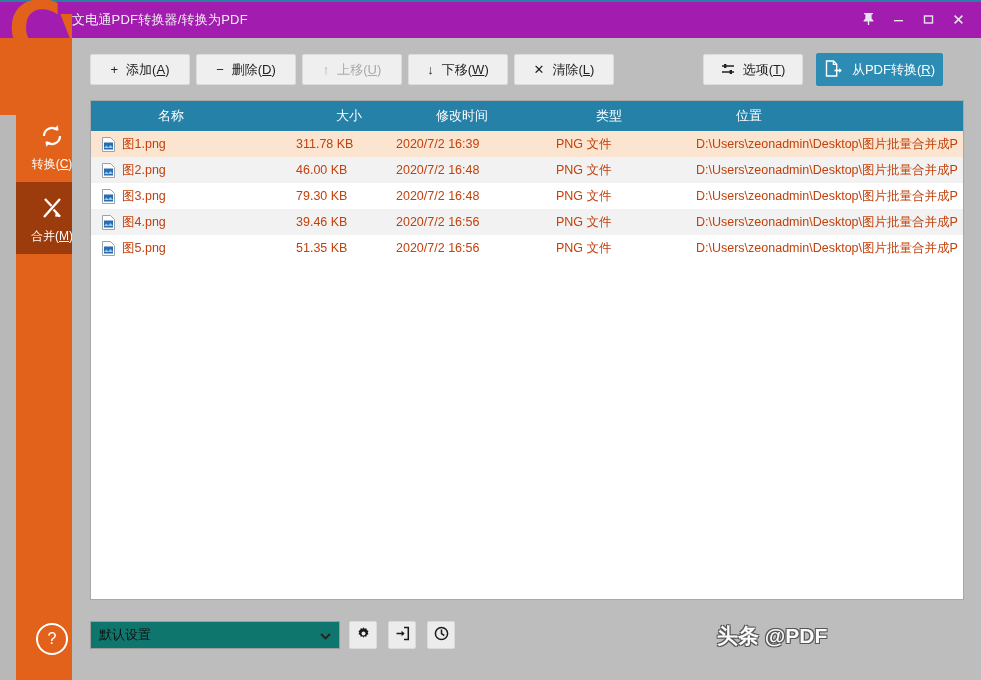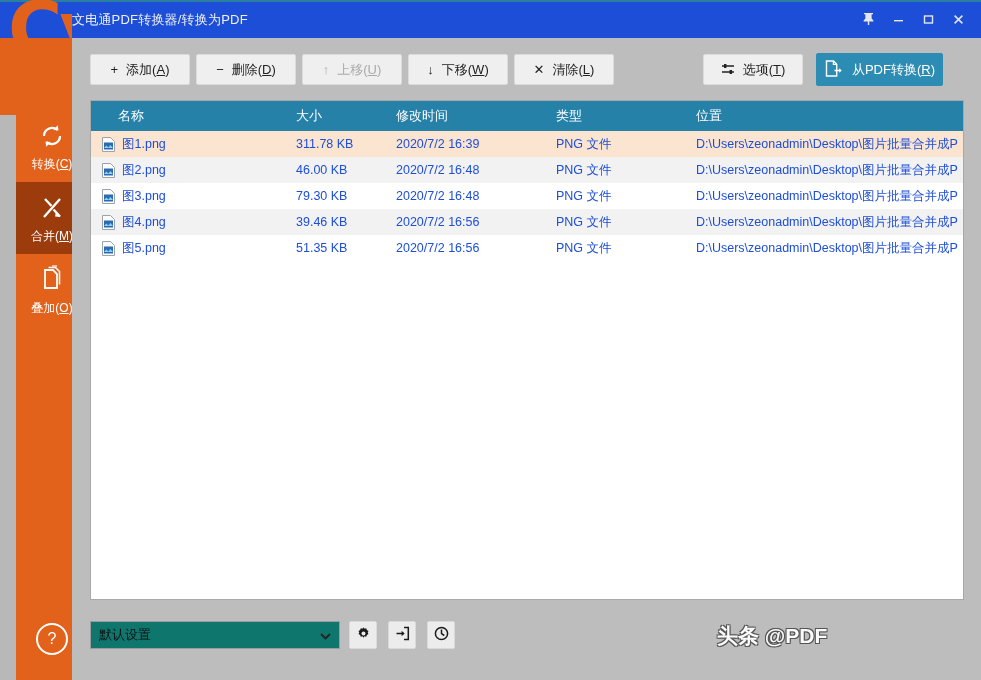--- a/index.html
+++ b/index.html
@@ -9,21 +9,21 @@
     background: #ffffff; overflow: hidden;
   }
   #app {
     position: relative; width: 981px; height: 680px;
     background: #b8b8b8;
   }
 
   
   .titlebar {
     position: absolute; left: 0; top: 0; width: 981px; height: 38px;
-    background: #1d4ed8; display: flex; align-items: center;
+    background: #a21caf; display: flex; align-items: center;
   }
   .titlebar-accent {
     position: absolute; left: 0; top: 0; width: 981px; height: 2px;
     background: #2a7fa0;
   }
   .title-text {
     position: absolute; left: 72px; top: 11px;
     font-size: 13px; color: #f0f0f0; letter-spacing: 0.2px;
     white-space: nowrap;
   }
@@ -111,30 +111,30 @@
     position: absolute; left: 18px; top: 62px;
     width: 874px; height: 500px;
     background: #ffffff; border: 1px solid #a8a8a8;
   }
   .thead {
     display: flex; height: 30px; background: #2681a9; color: #ffffff;
     font-size: 13px; align-items: center;
   }
   .trow {
     display: flex; height: 26px; align-items: center;
-    font-size: 12.5px; color: #1d4ed8; cursor: pointer;
+    font-size: 12.5px; color: #c2410c; cursor: pointer;
   }
   .trow.selected { background: #fbe5d0; }
   .trow.alt { background: #f2f2f2; }
   .c-name  { width: 205px; padding-left: 11px; display: flex; align-items: center; gap: 7px; }
   .c-size  { width: 100px; }
   .c-date  { width: 160px; }
   .c-type  { width: 140px; }
   .c-loc   { flex: 1; overflow: hidden; white-space: nowrap; padding-right: 4px; }
-  .thead .c-name { padding-left: 27px; }
+  .thead .c-name { padding-left: 27px; margin-left: 40px; }
   .fileicon { width: 13px; height: 15px; flex: 0 0 13px; position: relative; }
 
   
   .bottombar {
     position: absolute; left: 0; bottom: 0; width: 909px; height: 80px;
   }
   .preset-select {
     position: absolute; left: 18px; top: 21px; width: 250px; height: 28px;
     background: #0f766e; border: 1px solid #9c9c9c;
     font-size: 13px; color: #111; padding: 0 24px 0 8px;
@@ -230,30 +230,20 @@
         <svg width="30" height="30" viewBox="0 0 30 30">
           <path d="M23 6L7 24" stroke="#fff" stroke-width="2.3"></path>
           <path d="M8 6l6.5 7" stroke="#fff" stroke-width="2.3"></path>
           <path d="M16.5 16.5L23 23.5" stroke="#fff" stroke-width="2.3"></path>
           <path d="M23.5 24l-5.4-0.6 0.9-5.2z" fill="#fff"></path>
         </svg>
       </span>
       <span class="side-label"><span>合并(</span><u>M</u><span>)</span></span>
     </div>
 
-    <div class="side-item" style="top:216px">
-      <span class="side-ico">
-        <svg width="30" height="30" viewBox="0 0 30 30">
-          <path d="M8 5h8l4 4v14H8z" fill="none" stroke="#fff" stroke-width="1.8"></path>
-          <path d="M11.5 2.5h7l4 4v13" fill="none" stroke="#fff" stroke-width="1.6" opacity="0.95"></path>
-          <path d="M15 1h5" fill="none" stroke="#fff" stroke-width="1.4" opacity="0.8"></path>
-        </svg>
-      </span>
-      <span class="side-label"><span>叠加(</span><u>O</u><span>)</span></span>
-    </div>
 
 
     <div class="help-btn">?</div>
   </div>
 
   <div class="logo-wrap">
     <div class="logo-orange-bg"></div>
     <div class="logo-glyph">Cv</div>
   </div>
 

